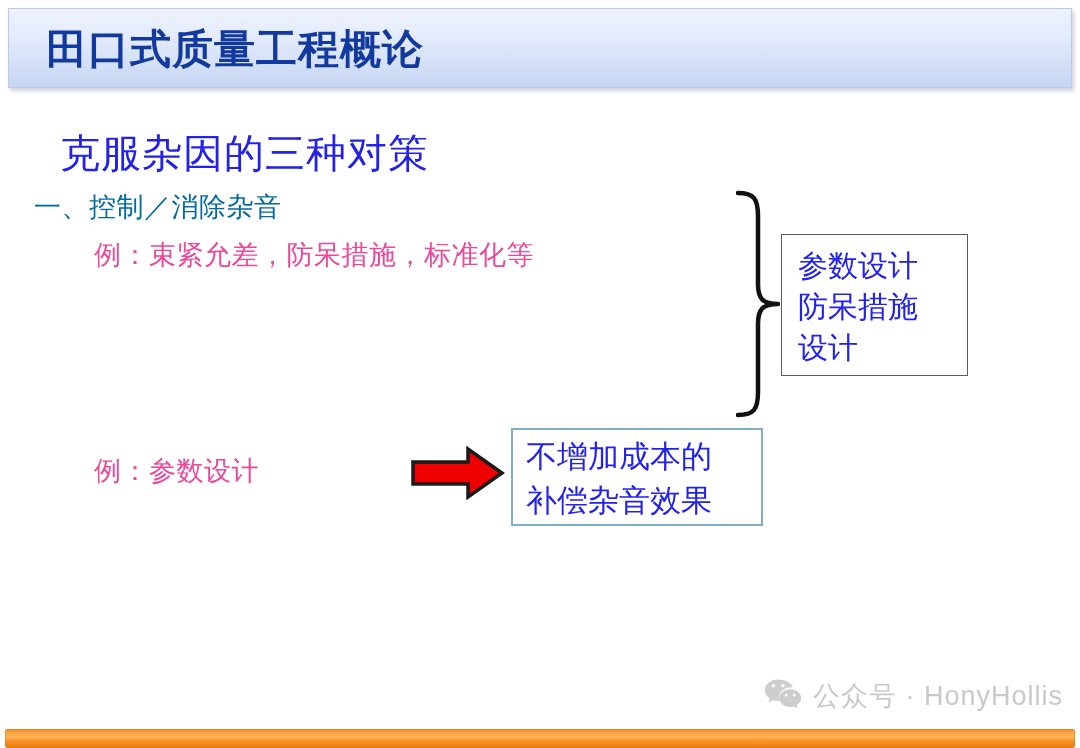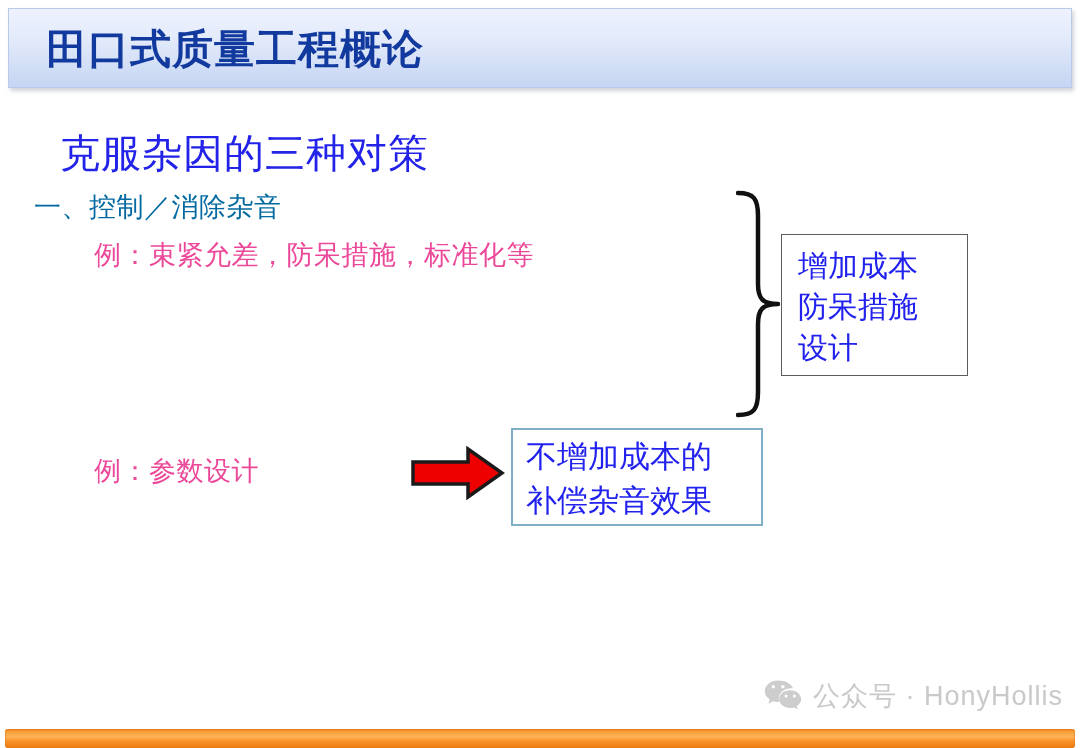--- a/index.html
+++ b/index.html
@@ -139,21 +139,20 @@
     color: #2222EE;
     white-space: nowrap;
   }
 
   
   #footer-watermark {
     position: absolute;
     right: 17px;
     top: 678px;
     display: flex;
-    align-items: center;
     gap: 11px;
   }
   #wechat-icon { display: block; }
   #watermark-text {
     font-size: 27px;
     color: #c9c9c9;
     white-space: nowrap;
     letter-spacing: 1px;
   }
 
@@ -197,21 +196,21 @@
 
   <div id="brace">
     <svg width="46" height="228" viewBox="0 0 46 228" xmlns="http://www.w3.org/2000/svg">
       <path d="M2 3 C 18 3, 22 9, 22 26 L 22 94 C 22 109, 27 114, 42 114
                C 27 114, 22 119, 22 134 L 22 202 C 22 219, 18 225, 2 225" fill="none" stroke="#111111" stroke-width="4.5" stroke-linecap="round" stroke-linejoin="round"></path>
     </svg>
   </div>
 
   <div id="box-cost-increase">
     <div class="box-text">
-      <div>增加成本</div>
+      <div>参数设计</div>
       <div>防呆措施</div>
       <div>设计</div>
     </div>
   </div>
 
   <div id="red-arrow">
     <svg width="95" height="54" viewBox="0 0 95 54" xmlns="http://www.w3.org/2000/svg">
       <path d="M3 16 L 58 16 L 58 3 L 92 27 L 58 51 L 58 38 L 3 38 Z" fill="#EE0000" stroke="#1a1a1a" stroke-width="3.5" stroke-linejoin="miter"></path>
     </svg>
   </div>

